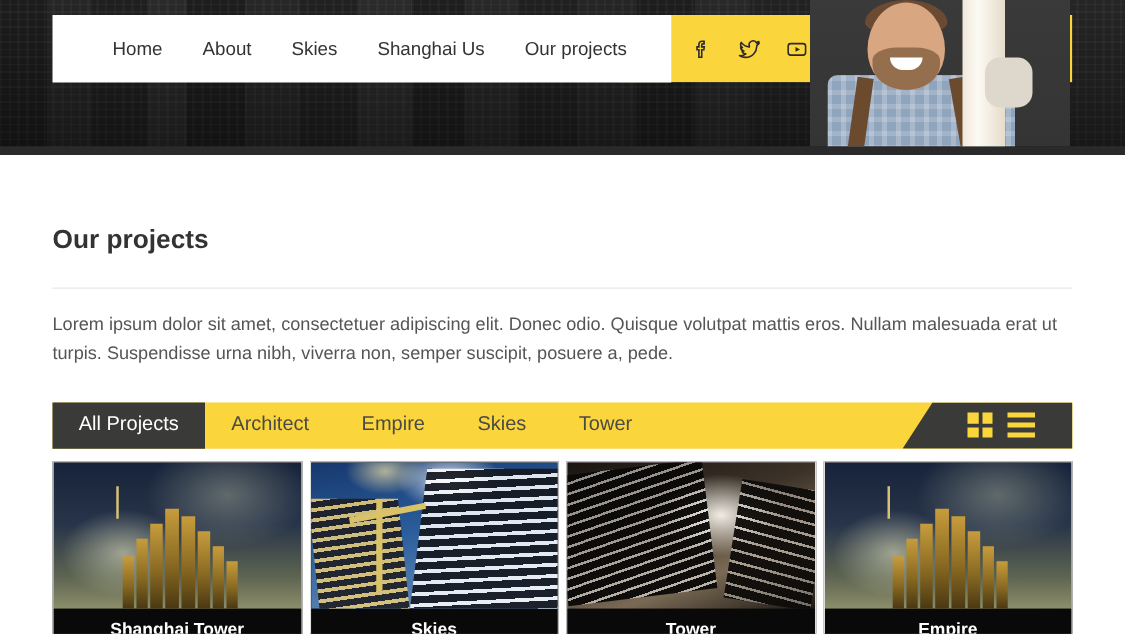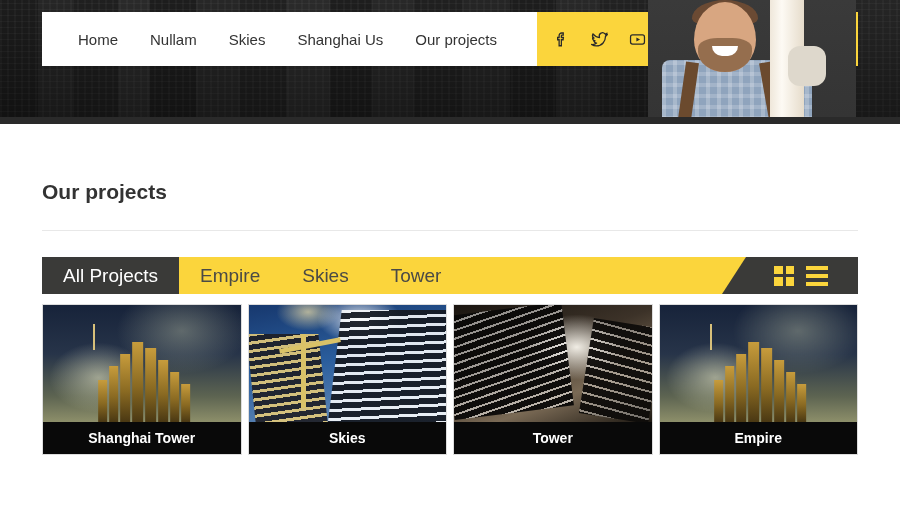--- a/index.html
+++ b/index.html
@@ -40,21 +40,21 @@
   
   .nav-plate {
     position: absolute;
     left: 42px; top: 12px;
     width: 495px; height: 54px;
     background: #ffffff;
     z-index: 3;
   }
   .nav-list {
     display: flex; align-items: center; height: 100%;
-    padding-left: 20px; list-style: none;
+    padding-left: 32px; list-style: none;
   }
   .nav-item {
     font-size: 15px; color: #333333;
     padding: 0 16px; cursor: pointer; white-space: nowrap;
   }
 
   
   .social-band {
     position: absolute;
     left: 495px; top: 12px;
@@ -169,21 +169,21 @@
     position: relative;
     margin-top: 26px;
     height: 37px;
     width: 816px;
     background: #fbd53c;
     display: flex; align-items: stretch;
   }
   .filter-item {
     display: flex; align-items: center;
     padding: 0 21px;
-    font-size: 19px; color: #4a4a46;
+    font-size: 16px; color: #4a4a46;
     cursor: pointer; white-space: nowrap;
   }
   .filter-item.active {
     background: #3a3a38; color: #ffffff;
   }
   .view-toggles {
     position: absolute; right: 0; top: 0;
     width: 136px; height: 100%;
     background: #3a3a38;
     clip-path: polygon(24px 0, 100% 0, 100% 100%, 0 100%);
@@ -308,21 +308,21 @@
 </style>
 </head>
 <body>
 
 <div class="header">
   <div class="cityscape"></div>
 
   <nav class="nav-plate">
     <ul class="nav-list">
       <li class="nav-item">Home</li>
-      <li class="nav-item">Nullam</li>
+      <li class="nav-item">About</li>
       <li class="nav-item">Skies</li>
       <li class="nav-item">Shanghai Us</li>
       <li class="nav-item">Our projects</li>
     </ul>
   </nav>
 
   <div class="social-band">
     <span class="social-icon">
       <svg width="18" height="18" viewBox="0 0 24 24" fill="none" stroke="#2a2a2a" stroke-width="1.7">
         <path d="M15 4h-2.2A3.3 3.3 0 0 0 9.5 7.3V10H7.5v3h2V21h3v-8h2.3l.4-3h-2.7V7.6c0-.5.3-.8.9-.8H15V4z"></path>
@@ -353,23 +353,25 @@
     <div class="worker-plank"></div>
     <div class="worker-glove"></div>
   </div>
 
   <div class="header-bottom-fade"></div>
 </div>
 
 <div class="main">
   <h1 class="page-title">Our projects</h1>
   <div class="title-rule"></div>
+  <p class="lead">Lorem ipsum dolor sit amet, consectetuer adipiscing elit. Donec odio. Quisque volutpat mattis eros. Nullam malesuada erat ut turpis. Suspendisse urna nibh, viverra non, semper suscipit, posuere a, pede.</p>
 
   <div class="filter-bar">
     <div class="filter-item active">All Projects</div>
+    <div class="filter-item">Architect</div>
     <div class="filter-item">Empire</div>
     <div class="filter-item">Skies</div>
     <div class="filter-item">Tower</div>
 
     <div class="view-toggles">
       <div class="toggle-grid">
         <span></span>
           <span></span>
           <span></span>
           <span></span>

